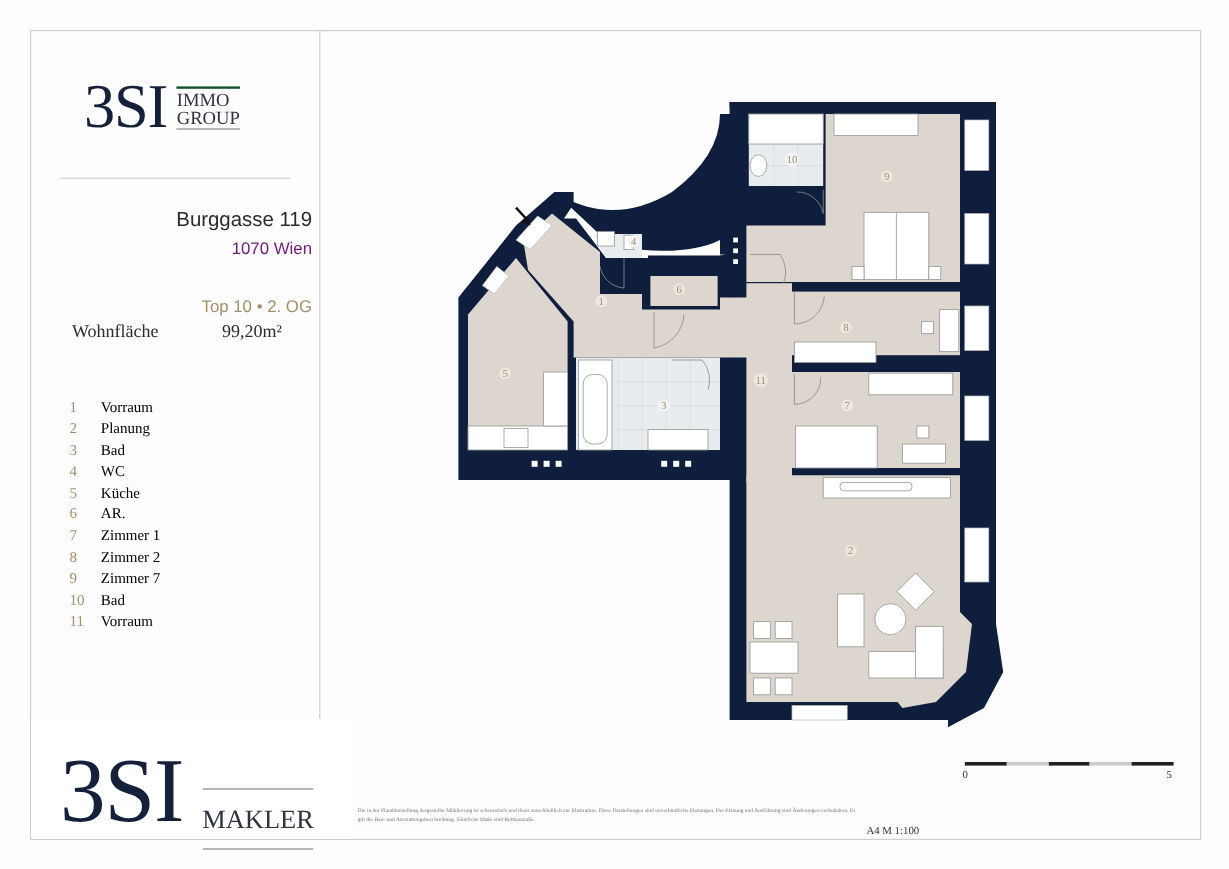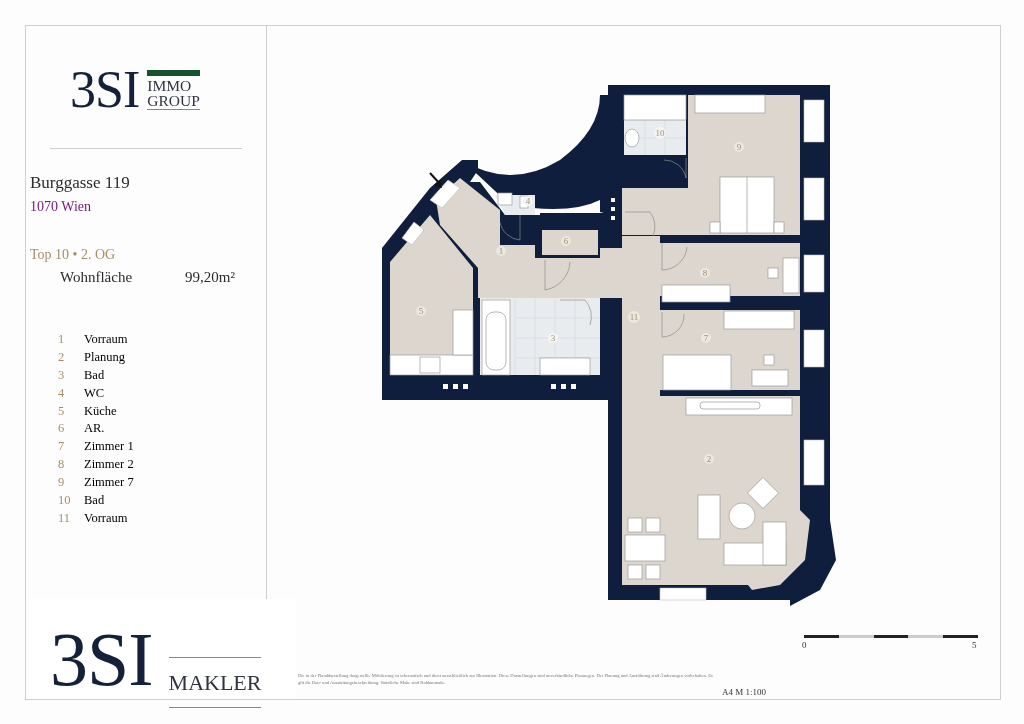--- a/index.html
+++ b/index.html
@@ -1,23 +1,23 @@
 <!DOCTYPE html>
 <html><head>
 <meta charset="utf-8">
 <style>
   html,body{margin:0;padding:0;background:#fdfdfd;}
   body{width:1024px;height:724px;position:relative;overflow:hidden;font-family:"DejaVu Serif",serif;color:#2b2b2b;}
   .frame{position:absolute;left:25px;top:25px;width:976px;height:675px;border:1px solid #cfcfcf;box-sizing:border-box;}
   .divider{position:absolute;left:266px;top:25px;width:1px;height:574px;background:#cfcfcf;}
   .logo-top{position:absolute;left:70px;top:64px;display:flex;align-items:center;}
   .logo-big{font-family:"Liberation Serif",serif;font-size:52px;color:#15213a;letter-spacing:-1px;line-height:52px;}
-  .logo-sub{margin-left:8px;border-top:6px solid #14532d;border-bottom:1px solid #888;padding:2px 0 1px;font-family:"Liberation Serif",serif;font-size:15.5px;color:#2f3440;line-height:15px;}
+  .logo-sub{margin-left:8px;border-top:2px solid #14532d;border-bottom:1px solid #888;padding:2px 0 1px;font-family:"Liberation Serif",serif;font-size:15.5px;color:#2f3440;line-height:15px;}
   .sep{position:absolute;left:50px;top:148px;width:192px;height:1px;background:#cfcfcf;}
-  .addr{position:absolute;left:30px;width:230px;text-align:left;font-family:Liberation Serif, serif;}
+  .addr{position:absolute;left:30px;width:230px;text-align:right;font-family:Liberation Sans, sans-serif;}
   .addr1{top:173px;font-size:17px;color:#2b2b2b;}
   .addr2{top:199px;font-size:14px;color:#701a75;}
   .top{top:247px;font-size:14px;color:#a3906b;}
   .area{position:absolute;top:269px;font-family:"Liberation Serif",serif;font-size:15px;color:#2b2b2b;}
   .legend{position:absolute;left:58px;top:332px;font-family:"Liberation Serif",serif;font-size:12.5px;}
   .legend .row{height:17.9px;display:flex;}
   .legend .num{width:26px;color:#a3906b;}
   .legend .lbl{color:#000000;}
   .maker-box{position:absolute;left:26px;top:599px;width:270px;height:100px;background:#fff;}
   .logo-bot{position:absolute;left:50px;top:609px;display:flex;align-items:center;}

